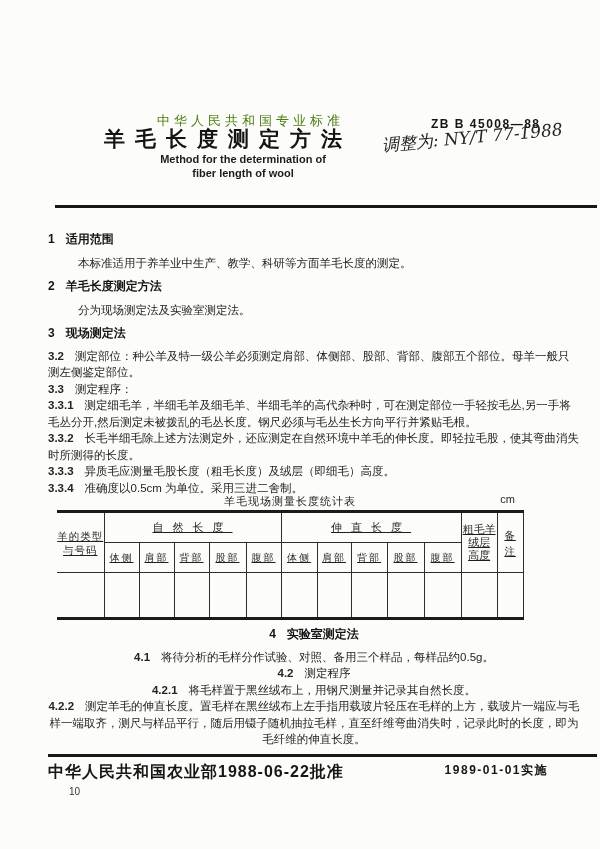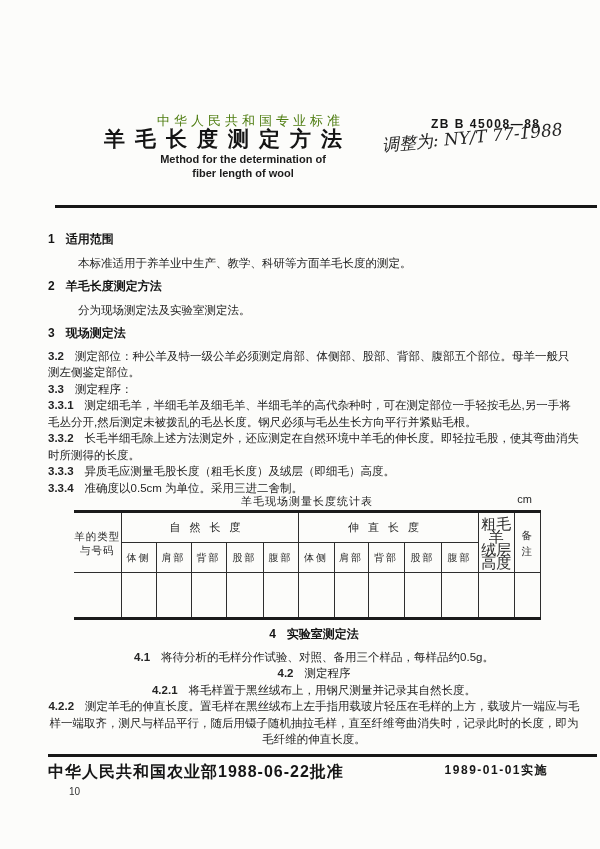--- a/index.html
+++ b/index.html
@@ -27,35 +27,35 @@
   
   .body{font-size:11.5px;line-height:16.5px;color:#242424;}
   .body1{left:48px;top:227px;width:532px;}
   .body2{left:48px;top:622px;width:532px;text-align:center;}
   .ln{margin:0;}
   .ln .num{font-weight:bold;margin-right:11px;white-space:nowrap;}
   .ln.h{font-weight:bold;font-size:12px;margin-top:7px;margin-bottom:6px;color:#141414;}
   .ln.h:first-child{margin-top:4px;}
   .ln.p{text-indent:30px;margin-bottom:7px;margin-top:7px;}
   
-  .tablewrap{left:74px;top:494px;width:466px;}
+  .tablewrap{left:57px;top:494px;width:466px;text-decoration:underline;}
   .tcaption{position:relative;height:16px;font-size:11px;color:#1f1f1f;}
   .ttitle{position:absolute;left:0;right:0;text-align:center;letter-spacing:1px;}
   .tunit{position:absolute;right:8px;top:-1px;font-size:11px;}
   table.meas{border-collapse:collapse;table-layout:fixed;width:466px;
     border-top:3px solid #1b1b1b;border-bottom:3px solid #1b1b1b;}
   table.meas th,table.meas td{border:1px solid #2e2e2e;padding:0;font-weight:normal;
     text-align:center;vertical-align:middle;color:#2a2a2a;}
   table.meas .no-l{border-left:none;}
   tr.r1 th{height:29px;}
   tr.r2 th{height:29px;font-size:10px;letter-spacing:2px;}
   tr.r3 td{height:44px;}
   .c-type{font-size:10.5px;line-height:14px;letter-spacing:1px;}
   .c-group{font-size:11px;letter-spacing:9px;margin-left:28px;}
-  .c-coarse{font-size:15px;line-height:13px;}
+  .c-coarse{font-size:11px;line-height:13px;}
   .c-note{font-size:10.5px;line-height:16px;letter-spacing:1px;}
   
   .f-approve{left:48px;top:762px;font-size:16px;font-weight:bold;letter-spacing:1px;color:#161616;}
   .f-impl{left:400px;top:762px;width:148px;text-align:right;font-size:12px;font-weight:bold;letter-spacing:1.5px;color:#161616;}
   .pagenum{left:69px;top:786px;font-size:10px;color:#333;}
 </style>
 </head>
 <body>
 
 <div>

